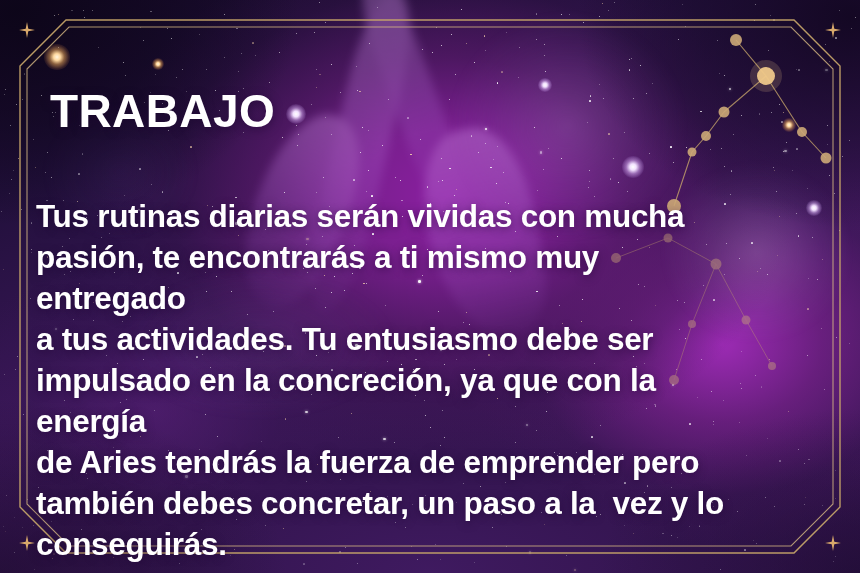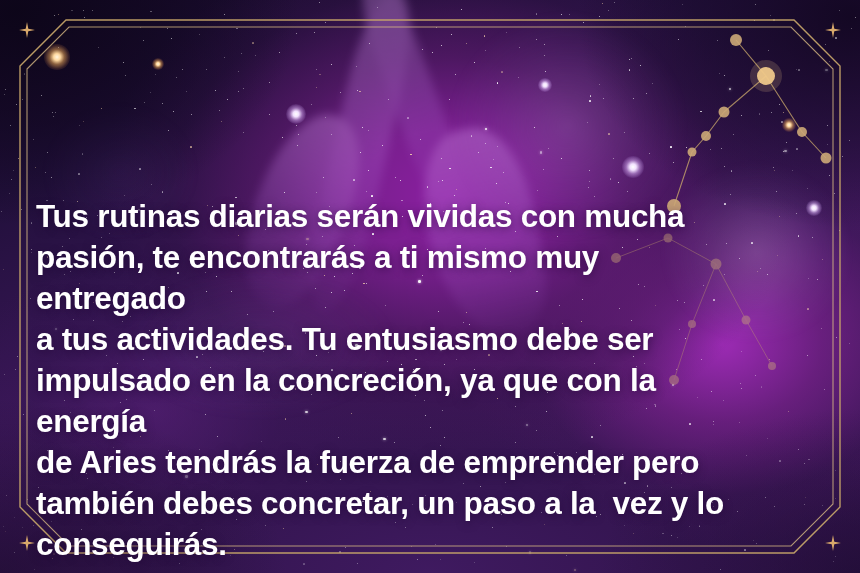--- a/index.html
+++ b/index.html
@@ -837,20 +837,21 @@
   <svg class="sparkle" style="left:825px; top:22px;" viewBox="0 0 16 16">
     <path d="M8 0 L9.3 6.7 L16 8 L9.3 9.3 L8 16 L6.7 9.3 L0 8 L6.7 6.7 Z" fill="#d9a96b"></path>
   </svg>
   <svg class="sparkle" style="left:19px; top:535px;" viewBox="0 0 16 16">
     <path d="M8 0 L9.3 6.7 L16 8 L9.3 9.3 L8 16 L6.7 9.3 L0 8 L6.7 6.7 Z" fill="#d9a96b"></path>
   </svg>
   <svg class="sparkle" style="left:825px; top:535px;" viewBox="0 0 16 16">
     <path d="M8 0 L9.3 6.7 L16 8 L9.3 9.3 L8 16 L6.7 9.3 L0 8 L6.7 6.7 Z" fill="#d9a96b"></path>
   </svg>
 
+  <h1 class="title">TRABAJO</h1>
   <p class="body-text">Tus rutinas diarias serán vividas con mucha
 pasión, te encontrarás a ti mismo muy entregado
 a tus actividades. Tu entusiasmo debe ser
 impulsado en la concreción, ya que con la energía
 de Aries tendrás la fuerza de emprender pero
 también debes concretar, un paso a la  vez y lo
 conseguirás.</p>
 
 </div>
 

